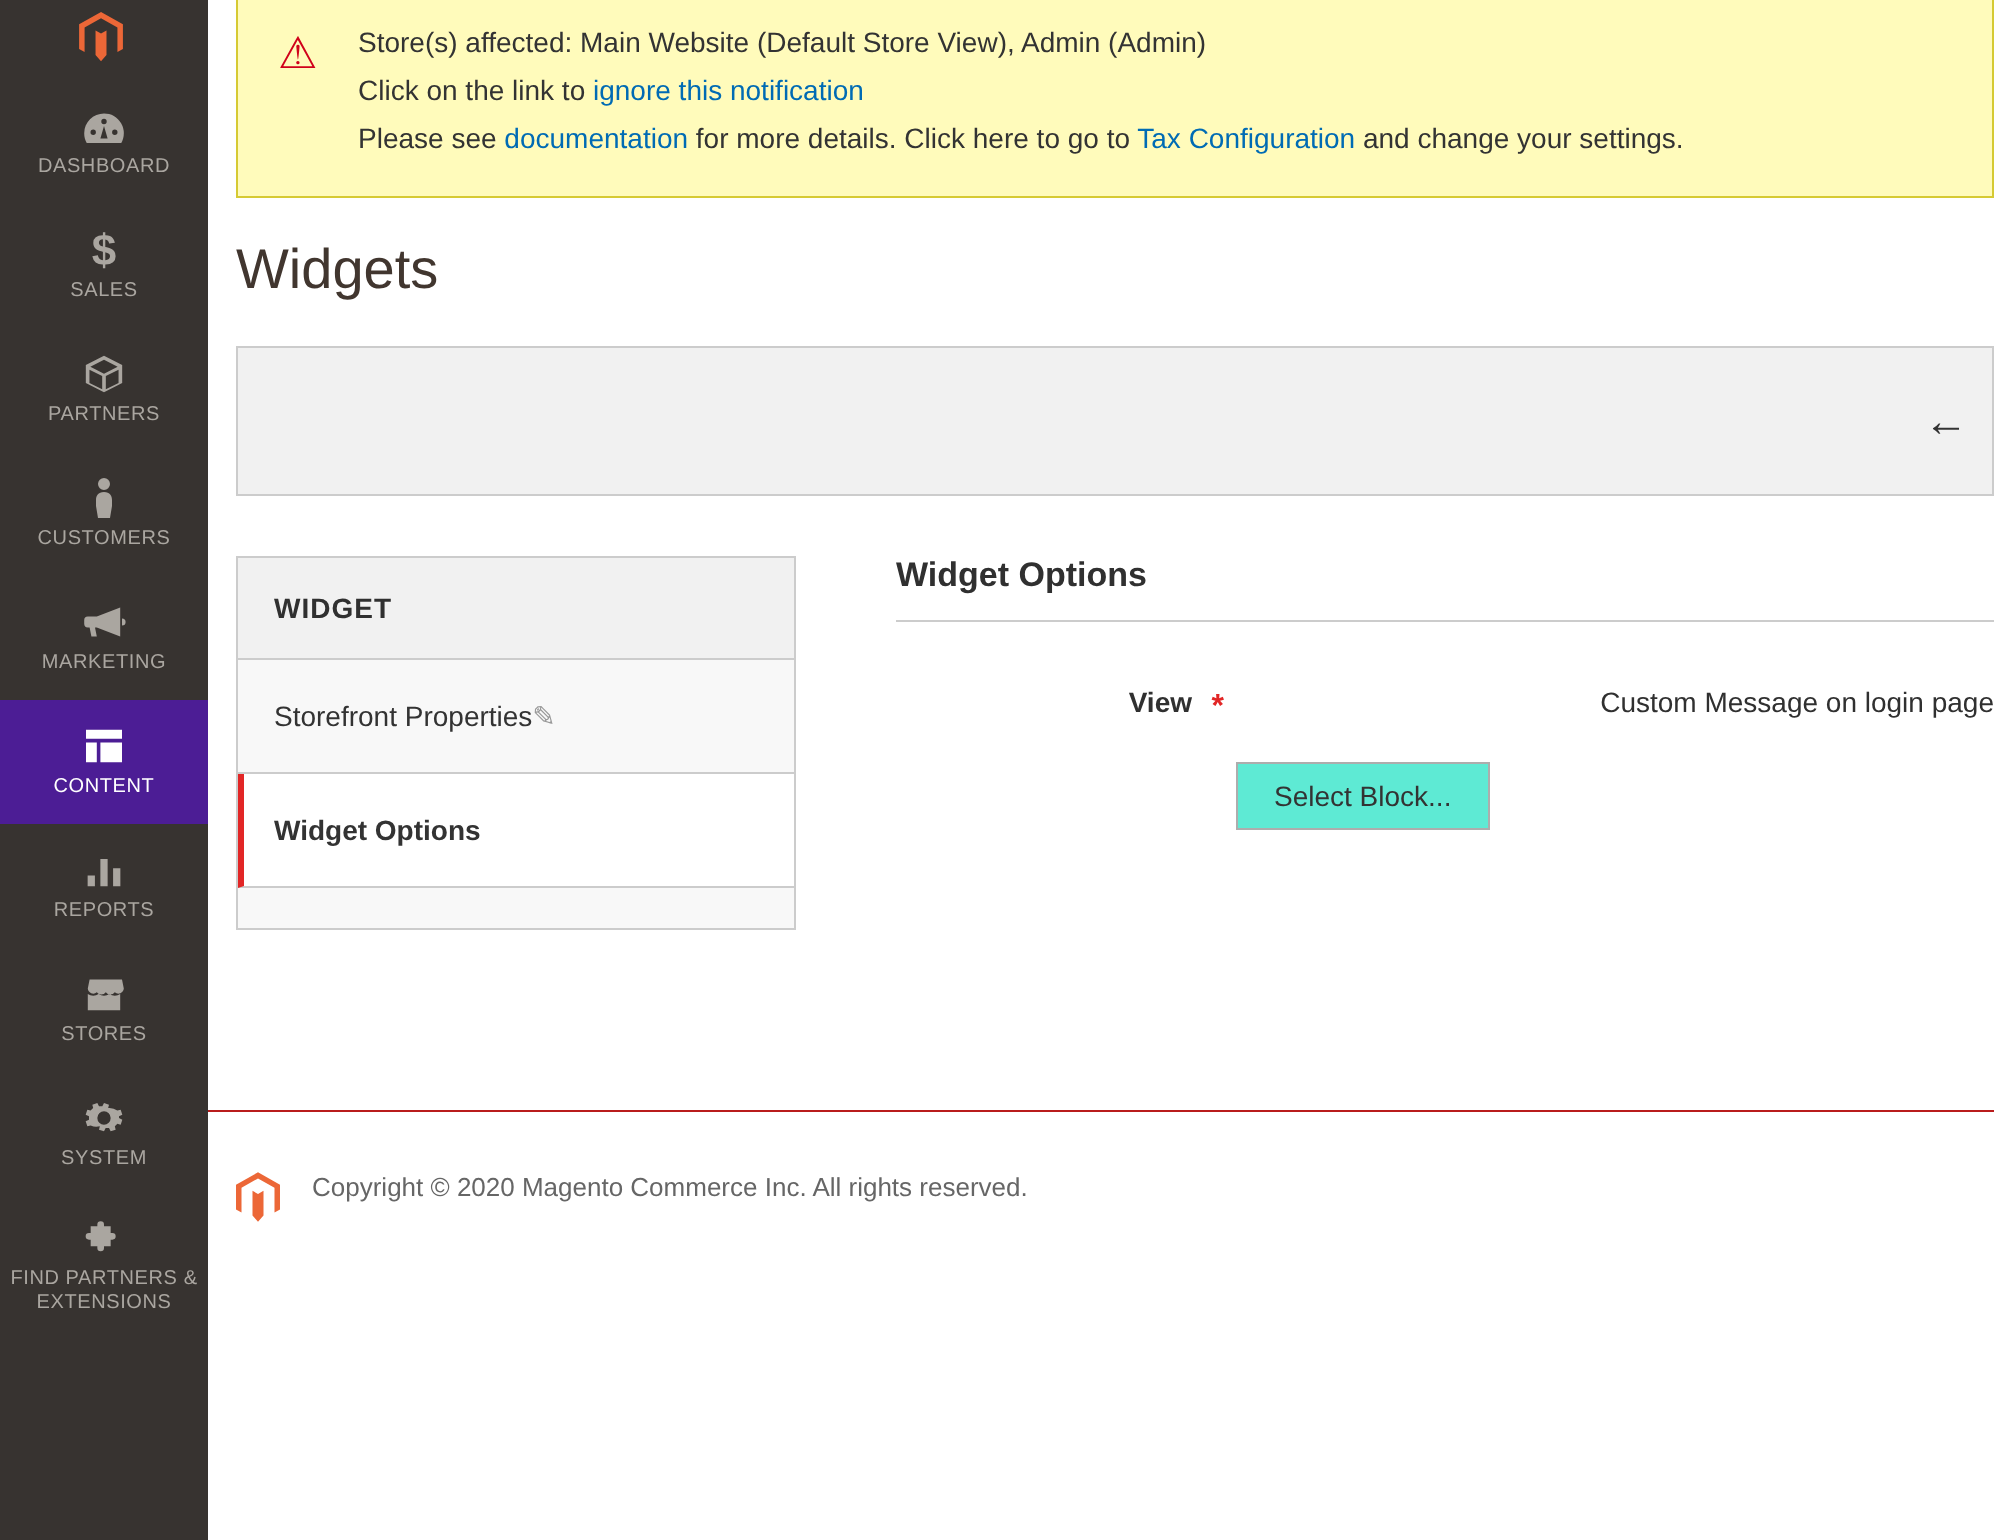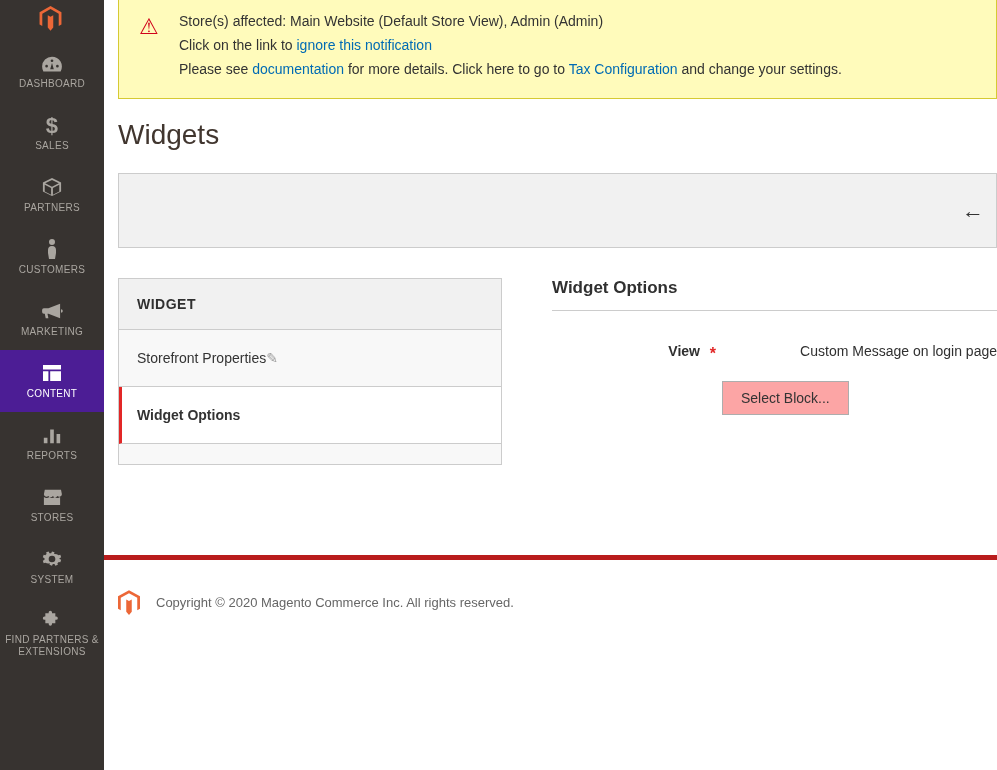--- a/index.html
+++ b/index.html
@@ -12,36 +12,36 @@
 .nav-item .icon { margin-bottom: 4px; display: flex; align-items: center; justify-content: center; height: 22px; }
 .nav-item .label { font-size: 10px; letter-spacing: 0.3px; line-height: 1.2; }
 .main { margin-left: 88px; }
 .notice { margin: 0 0 0 30px; background: #fffbbb; border: 1px solid #d6ca33; padding: 10px 20px 17px 60px; position: relative; font-size: 14px; color: #333; line-height: 1.7; border-top: none; }
 .notice .warn-icon { position: absolute; left: 20px; top: 8px; color: #d0021b; font-size: 22px; }
 .notice a { color: #006bb4; text-decoration: none; }
 h1.page-title { font-size: 28px; font-weight: 400; color: #41362f; margin: 20px 0 22px 30px; }
 .toolbar { margin-left: 30px; background: #f1f1f1; border: 1px solid #ccc; height: 75px; display: flex; align-items: center; justify-content: flex-end; padding-right: 12px; }
 .toolbar .back { font-size: 22px; color: #333; cursor: pointer; }
 .content { margin-left: 30px; margin-top: 30px; display: flex; gap: 50px; }
-.tabbox { width: 384px; border: 1px solid #ccc; }
+.tabbox { width: 280px; border: 1px solid #ccc; }
 .tabheader { background: #f1f1f1; border-bottom: 1px solid #ccc; padding: 17px 18px; font-weight: 600; font-size: 14px; color: #303030; letter-spacing: 0.5px; }
 .tabitem { padding: 20px 18px; border-bottom: 1px solid #ccc; background: #f8f8f8; display: flex; align-items: center; justify-content: flex-start; cursor: pointer; color: #333; }
 .tabitem:last-child { border-bottom: none; }
 .tabitem .pencil { color: #999; font-size: 14px; }
 .tabitem.active { background: #fff; font-weight: 600; border-left: 3px solid #e22626; padding-left: 15px; }
 .tabitem.after { background: #f8f8f8; height: 20px; padding: 0; }
 .rightpane { flex: 1; }
 .rightpane h2 { font-size: 17px; font-weight: 600; color: #303030; border-bottom: 1px solid #ccc; padding-bottom: 12px; margin-bottom: 28px; }
 .field-row { display: flex; align-items: flex-start; margin-bottom: 22px; }
 .field-label { width: 170px; text-align: right; padding-right: 22px; font-weight: 600; color: #303030; font-size: 14px; position: relative; padding-top: 4px; }
 .field-label .req { color: #e22626; position: absolute; right: 6px; top: 6px; font-size: 16px; }
 .field-value { flex: 1; color: #303030; font-size: 14px; padding-top: 4px; text-align: right; }
-.select-btn { display: inline-block; background: #fca5a5; border: 1px solid #adadad; padding: 8px 18px; font-size: 14px; color: #333; cursor: pointer; }
+.select-btn { display: inline-block; background: #5eead4; border: 1px solid #adadad; padding: 8px 18px; font-size: 14px; color: #333; cursor: pointer; }
 .button-row { margin-left: 170px; }
-.footer { margin-left: 88px; border-top: 5px solid #b91c1c; padding: 30px 0 30px 30px; margin-top: 90px; display: flex; align-items: center; gap: 16px; color: #666; font-size: 13px; }
+.footer { margin-left: 88px; border-top: 1px solid #b91c1c; padding: 30px 0 30px 30px; margin-top: 90px; display: flex; gap: 16px; color: #666; font-size: 13px; }
 .footer svg { width: 22px; height: 25px; }
 </style>
 </head>
 <body>
 
 <div class="sidebar">
   <div class="logo">
     <svg viewBox="0 0 32 36">
         <path fill="#ec6737" d="M16 0L0 9v18l4 2.25V11.25L16 4.5l12 6.75V29.25L32 27V9L16 0zM12 13.5v18L16 36l4-4.5v-18l-4 2.25v15.75l0 0V15.75L12 13.5z" transform="scale(0.88)"></path>
       </svg>

